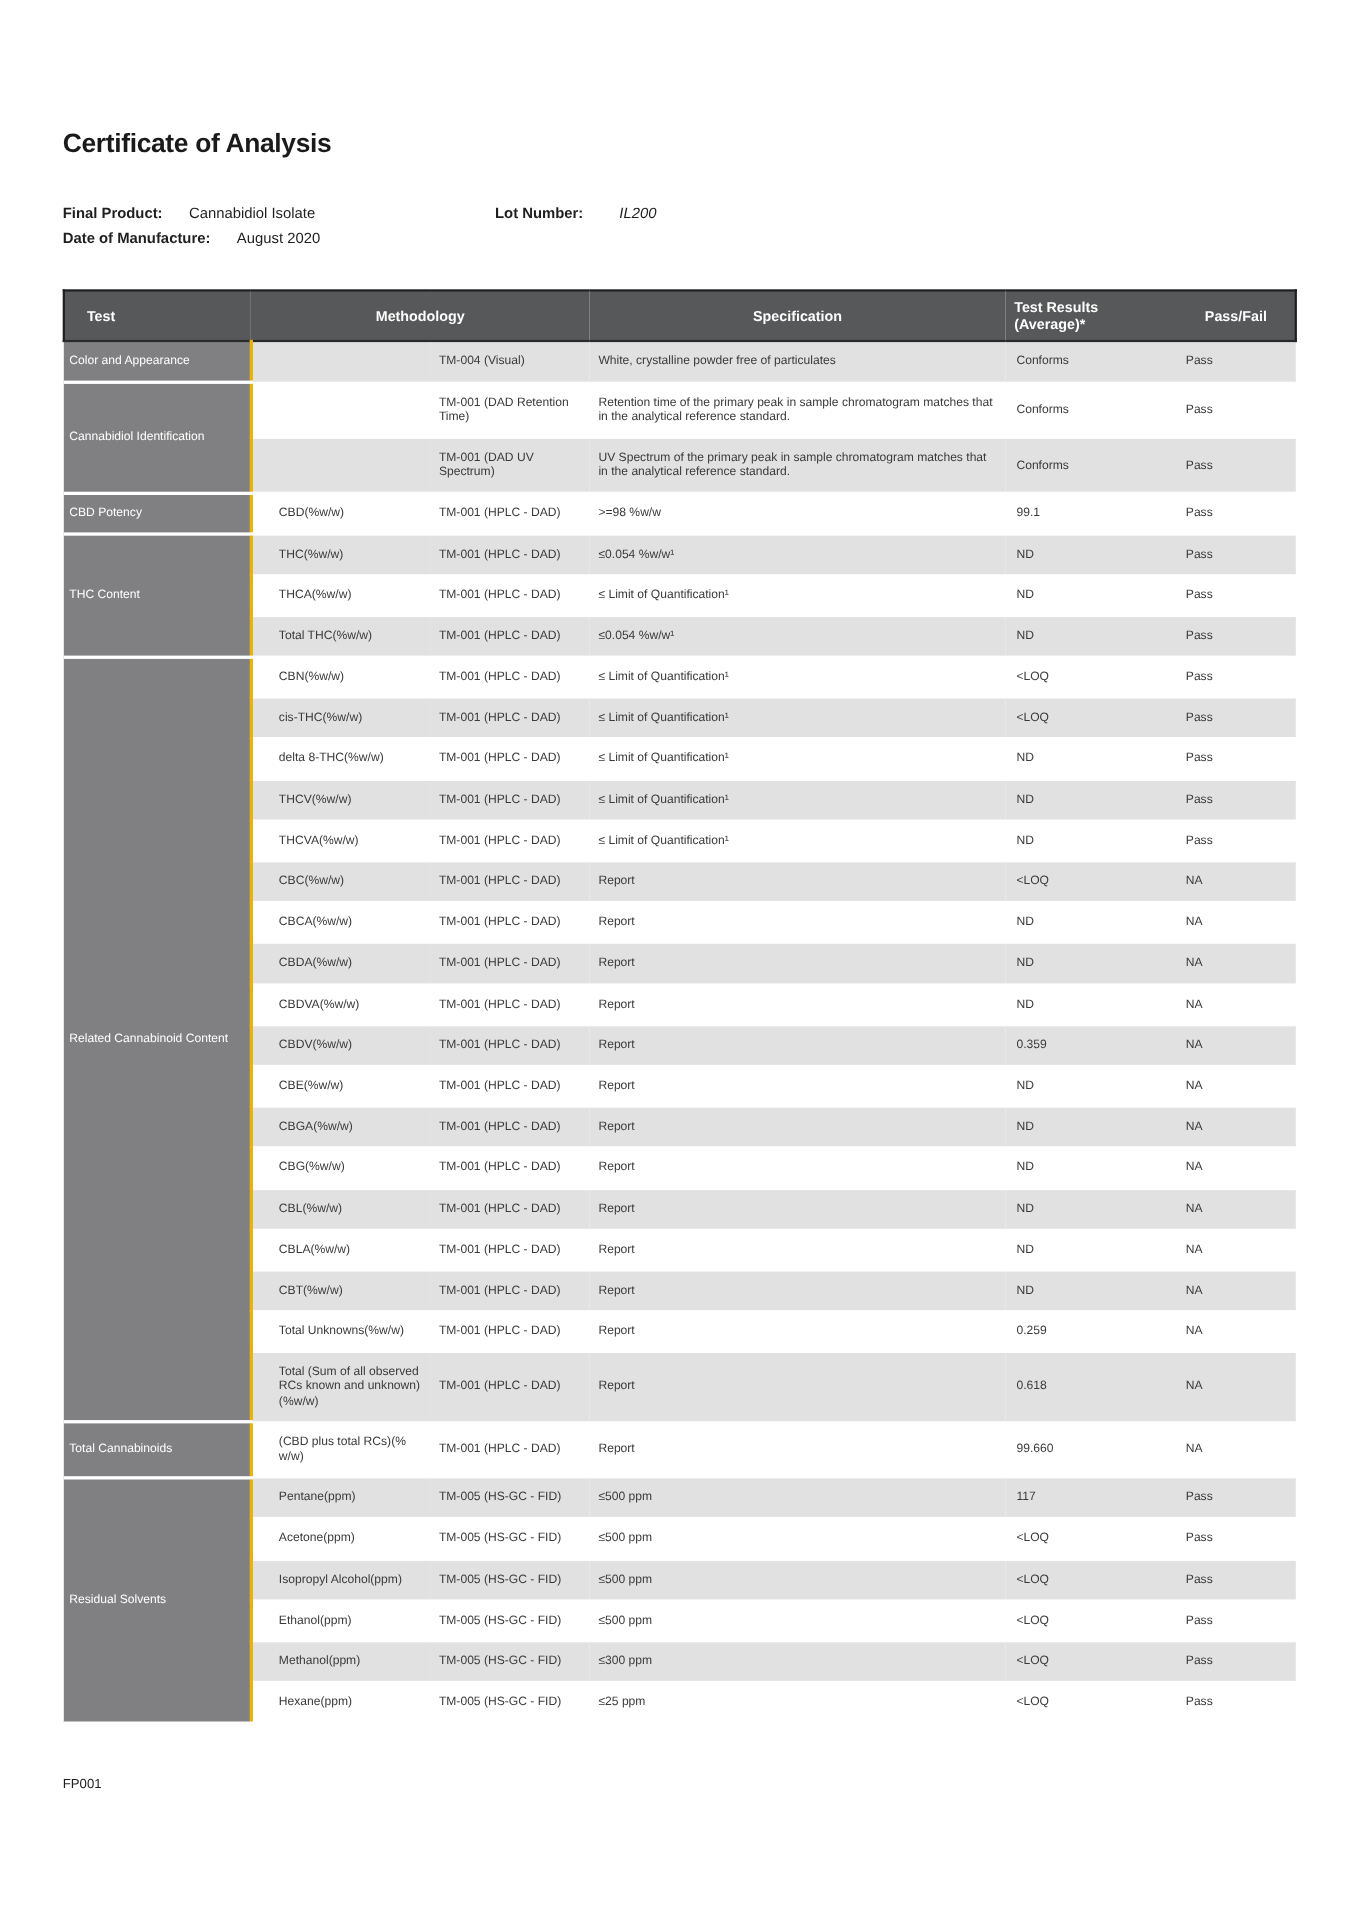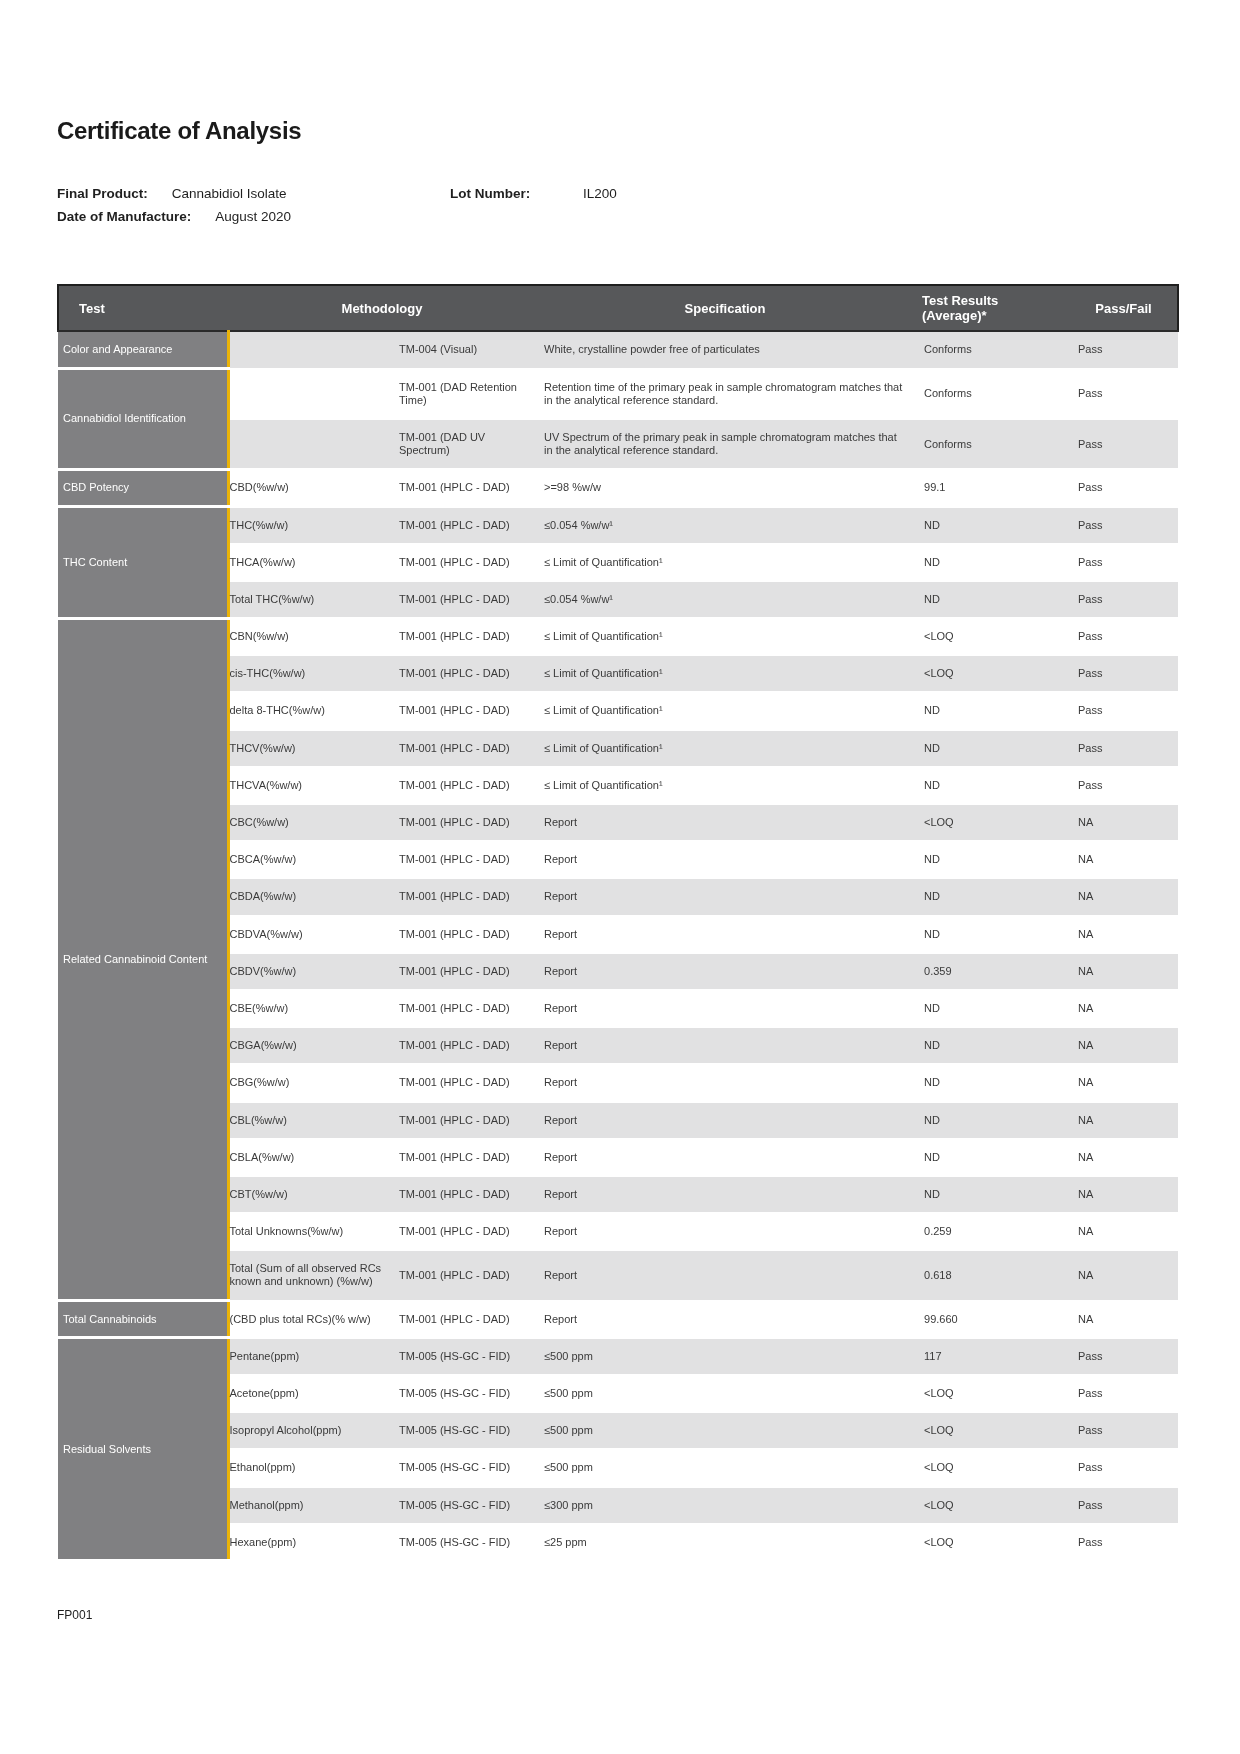--- a/index.html
+++ b/index.html
@@ -16,24 +16,24 @@
   .doc-title {
     font-size: 24px; font-weight: bold; color: #1a1a1a;
     letter-spacing: -0.3px; line-height: 1.1;
   }
 
   .meta { margin-top: 38px; font-size: 13.5px; color: #1f1f1f; }
   .meta-row { position: relative; line-height: 23px; }
   .meta-label { font-weight: bold; }
   .meta-value { margin-left: 24px; }
   .meta-lot-label { position: absolute; left: 393px; font-weight: bold; }
-  .meta-lot-value { position: absolute; left: 526px; }
+  .meta-lot-value { position: absolute; left: 506px; font-style: italic; }
 
   table.results {
-    margin-top: 56px;
+    margin-top: 35px;
     border-collapse: collapse;
     table-layout: fixed;
     width: 1120px;
     font-size: 11px;
     color: #3a3a3a;
   }
   col.c1 { width: 170px; } col.c2 { width: 163px; } col.c3 { width: 145px; }
   col.c4 { width: 378px; } col.c5 { width: 156px; } col.c6 { width: 108px; }
 
   thead th {
@@ -59,21 +59,21 @@
   }
   tbody tr.stripe td { background: var(--stripe-bg, #e1e1e2); }
   tbody tr.plain  td { background: #ffffff; }
   tbody td.cat {
     background: var(--category-bg, #808082) !important;
     color: #ffffff;
     padding: 6px 8px 6px 5px;
     border-right: 3px solid #eab308;
     border-bottom: 3px solid #ffffff;
   }
-  tbody td.c-test { padding-left: 0; }
+  tbody td.c-test { padding-left: 24px; }
   tbody td.c-result { padding-left: 10px; }
 
   .footnotes { margin-top: 9px; font-size: 11.5px; color: #1f1f1f; }
   .footnote { line-height: 14px; margin-bottom: 6.5px; }
   .form-code { margin-top: 46px; font-size: 12px; color: #1f1f1f; }
 </style>
 </head>
 <body>
 
 <div class="doc">

